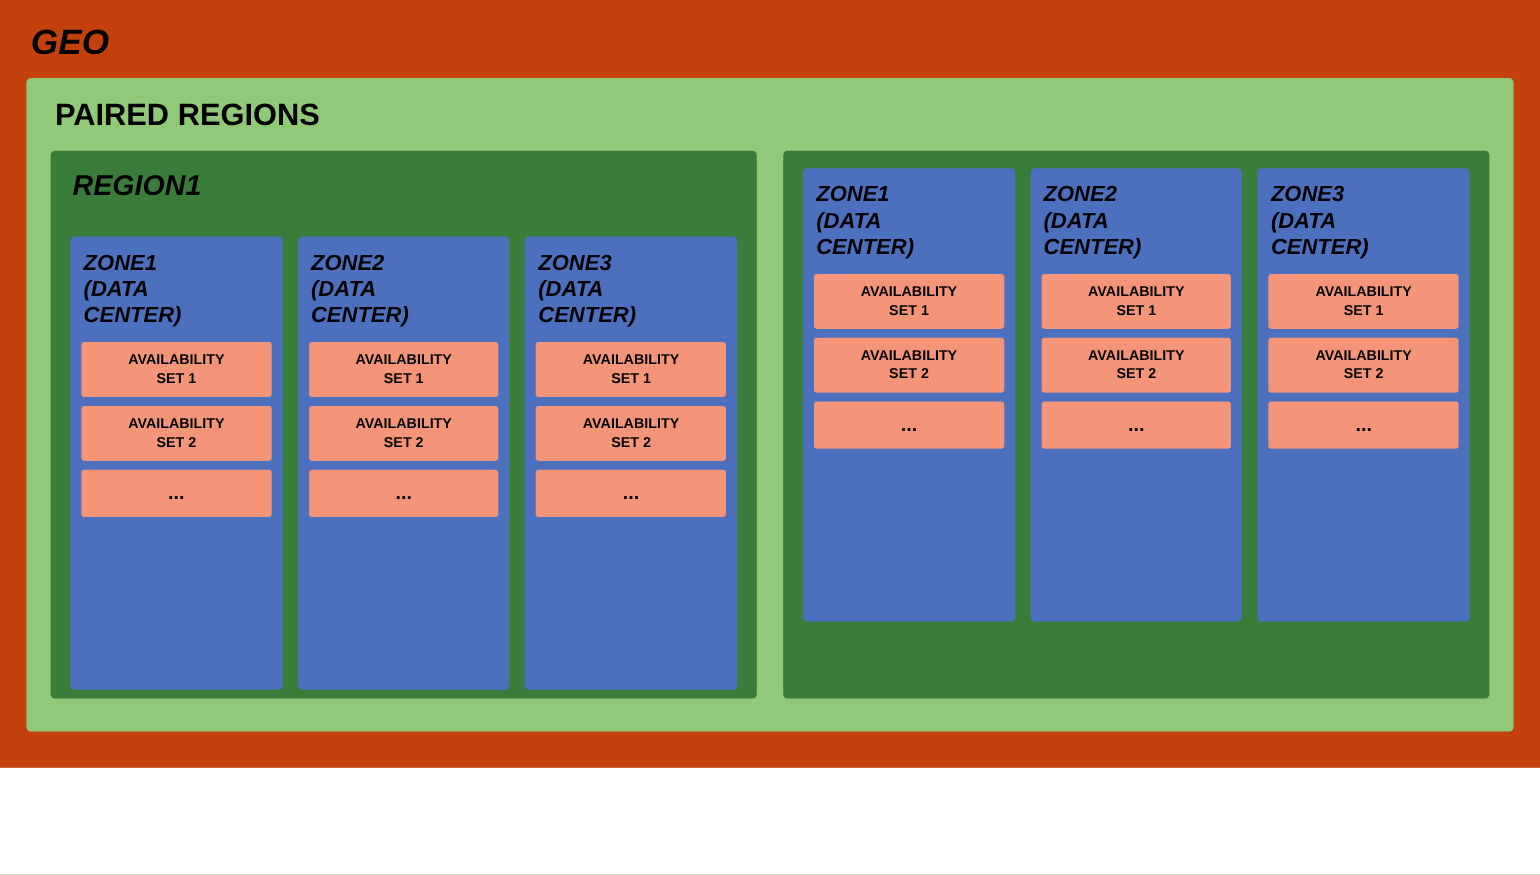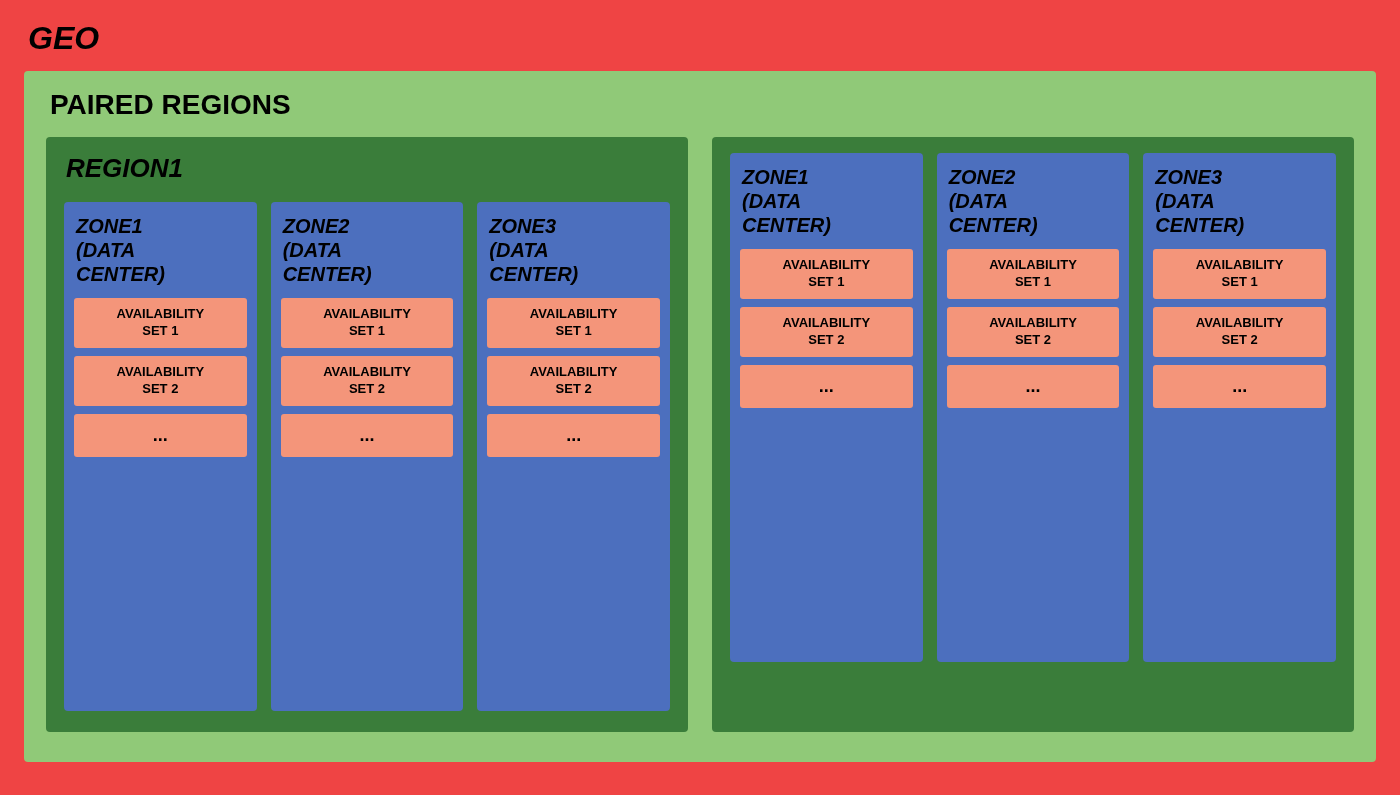--- a/index.html
+++ b/index.html
@@ -6,22 +6,22 @@
     body {
       width: 1400px;
       height: 795px;
       background: #fff;
       font-family: Arial, sans-serif;
       overflow: hidden;
     }
 
     .geo-container {
       width: 1400px;
-      height: 795px;
-      background: #ef4444;
+      height: 698px;
+      background: #c2410c;
       padding: 20px 24px 24px 24px;
     }
 
     .geo-label {
       font-size: 32px;
       font-weight: 900;
       font-style: italic;
       color: #000;
       margin-bottom: 14px;
       padding-left: 4px;
@@ -53,21 +53,21 @@
       background: #3a7d3a;
       border-radius: 4px;
       padding: 16px 18px 18px 18px;
     }
 
     .region-label {
       font-size: 26px;
       font-weight: 900;
       font-style: italic;
       color: #000;
-      margin-bottom: 18px;
+      margin-bottom: 31px;
       padding-left: 2px;
     }
 
     .zones-row {
       display: flex;
       gap: 14px;
       height: calc(100% - 52px);
     }
 
     .zone-container {

